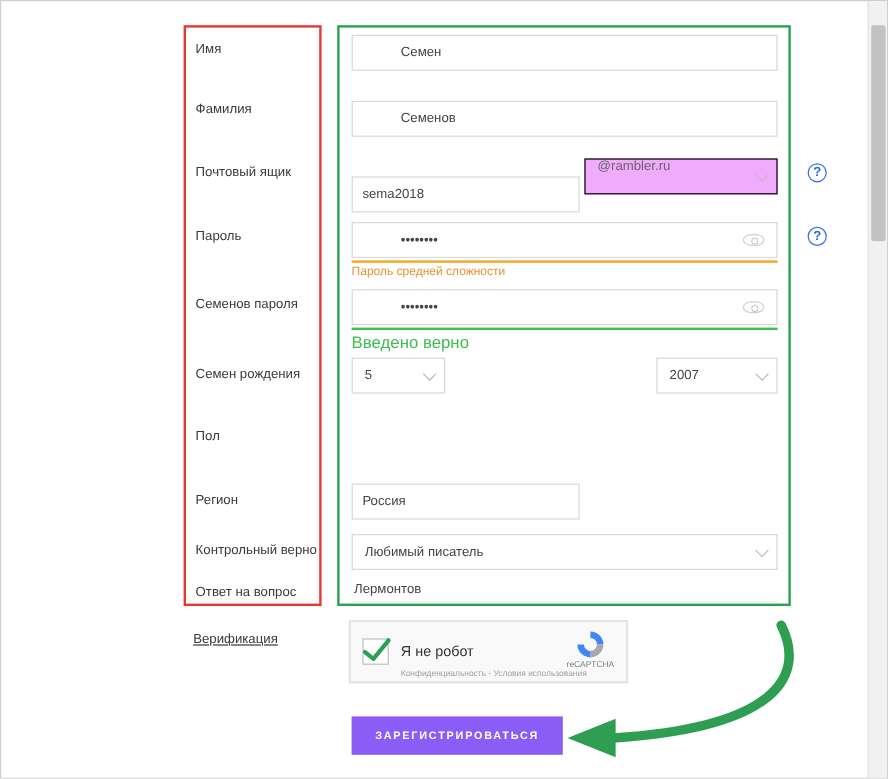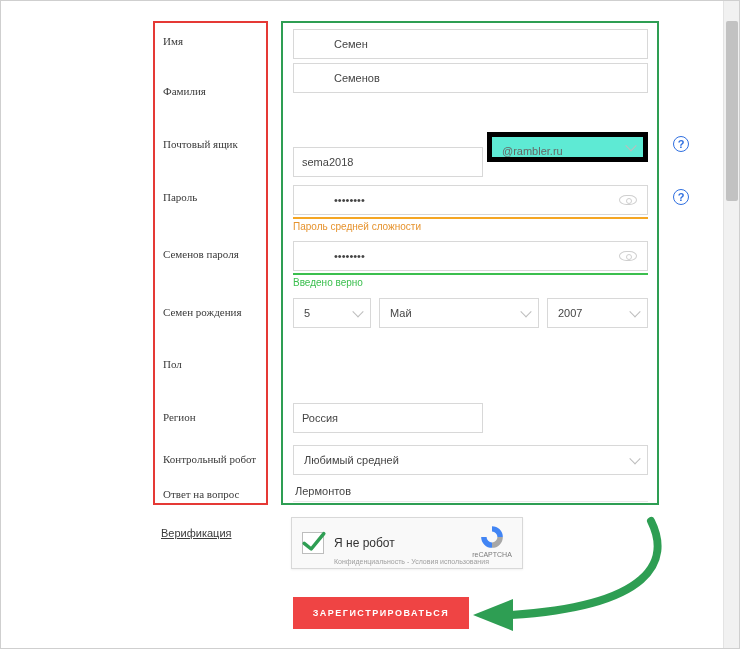--- a/index.html
+++ b/index.html
@@ -39,21 +39,20 @@
     left: 152px; top: 20px;
     width: 115px; height: 484px;
     border: 2px solid #e53935;
   }
   .label-row {
     position: absolute;
     left: 8px;
     font-size: 11px;
     color: #3a3a3a;
     white-space: nowrap;
-    font-family: Liberation Serif, serif;
   }
 
   .inputs-box {
     position: absolute;
     left: 280px; top: 20px;
     width: 378px; height: 484px;
     border: 2px solid #2e9e53;
   }
 
   .field {
@@ -65,27 +64,27 @@
     font-size: 11px;
     color: #444;
     padding: 0 8px;
     display: flex;
     align-items: center;
   }
   .field.full { width: 355px; padding-left: 40px; }
   .domain-sel {
     position: absolute;
     height: 30px;
-    border: 5px solid #000000;
+    border: 1px solid #000000;
     font-size: 11px;
     color: #666;
     display: flex;
-    align-items: flex-end;
+    align-items: flex-start;
     padding: 0 24px 0 10px;
-    background: #5eead4;
+    background: #f0abfc;
   }
   .chev {
     position: absolute;
     right: 8px; top: 50%;
     width: 8px; height: 8px;
     transform: translateY(-65%) rotate(45deg);
     border-right: 1px solid #bdbdbd;
     border-bottom: 1px solid #bdbdbd;
   }
   .eye {
@@ -119,21 +118,21 @@
   }
   .underline-green {
     position: absolute;
     left: 10px; top: 250px;
     width: 355px; height: 2px;
     background: #3bbf4e;
   }
   .hint-green {
     position: absolute;
     left: 10px; top: 254px;
-    font-size: 10px;
+    font-size: 14px;
     color: #3bbf4e;
   }
 
   .sel {
     position: absolute;
     height: 30px;
     border: 1px solid #d8d8d8;
     font-size: 11px;
     color: #444;
     display: flex;
@@ -202,21 +201,21 @@
     position: absolute;
     left: 42px; bottom: 3px;
     font-size: 7px;
     color: #a0a0a0;
   }
 
   .submit {
     position: absolute;
     left: 292px; top: 596px;
     width: 176px; height: 32px;
-    background: #ef4444;
+    background: #8b5cf6;
     color: #fff;
     font-size: 9px;
     font-weight: bold;
     letter-spacing: 1.5px;
     display: flex;
     align-items: center;
     justify-content: center;
     cursor: pointer;
   }
 
@@ -234,28 +233,28 @@
 
   <div class="labels-box">
     <div class="label-row" style="top:12px">Имя</div>
     <div class="label-row" style="top:62px">Фамилия</div>
     <div class="label-row" style="top:115px">Почтовый ящик</div>
     <div class="label-row" style="top:168px">Пароль</div>
     <div class="label-row" style="top:225px">Семенов пароля</div>
     <div class="label-row" style="top:283px">Семен рождения</div>
     <div class="label-row" style="top:335px">Пол</div>
     <div class="label-row" style="top:388px">Регион</div>
-    <div class="label-row" style="top:430px">Контрольный робот</div>
+    <div class="label-row" style="top:430px">Контрольный верно</div>
     <div class="label-row" style="top:465px">Ответ на вопрос</div>
   </div>
 
   <div class="inputs-box">
 
     <div class="field full" style="top:6px">Семен</div>
-    <div class="field full" style="top:40px">Семенов</div>
+    <div class="field full" style="top:61px">Семенов</div>
 
     <div class="field" style="top:124px; width:190px">sema2018</div>
     <div class="domain-sel" style="left:204px; top:109px; width:161px">
       <span>@rambler.ru</span>
       <span class="chev"></span>
     </div>
 
     <div class="field full" style="top:162px">
       <span>••••••••</span>
       <span class="eye"></span>
@@ -267,34 +266,30 @@
       <span>••••••••</span>
       <span class="eye"></span>
     </div>
     <div class="underline-green"></div>
     <div class="hint-green">Введено верно</div>
 
     <div class="sel" style="left:10px;  top:275px; width:78px">
       <span>5</span>
       <span class="chev"></span>
     </div>
-    <div class="sel" style="left:96px;  top:275px; width:160px">
-      <span>Май</span>
-      <span class="chev"></span>
-    </div>
     <div class="sel" style="left:264px; top:275px; width:101px">
       <span>2007</span>
       <span class="chev"></span>
     </div>
 
 
     <div class="field" style="top:380px; width:190px">Россия</div>
 
     <div class="sel" style="left:10px; top:422px; width:355px">
-      <span>Любимый средней</span>
+      <span>Любимый писатель</span>
       <span class="chev"></span>
     </div>
 
     <div class="field full" style="top:457px; border:none; border-bottom:1px solid #e9e9e9; height:22px; padding-left:2px">Лермонтов</div>
   </div>
 
   <div class="help" style="left:672px; top:135px">?</div>
   <div class="help" style="left:672px; top:188px">?</div>
 
   <div class="verif-label">Верификация</div>

